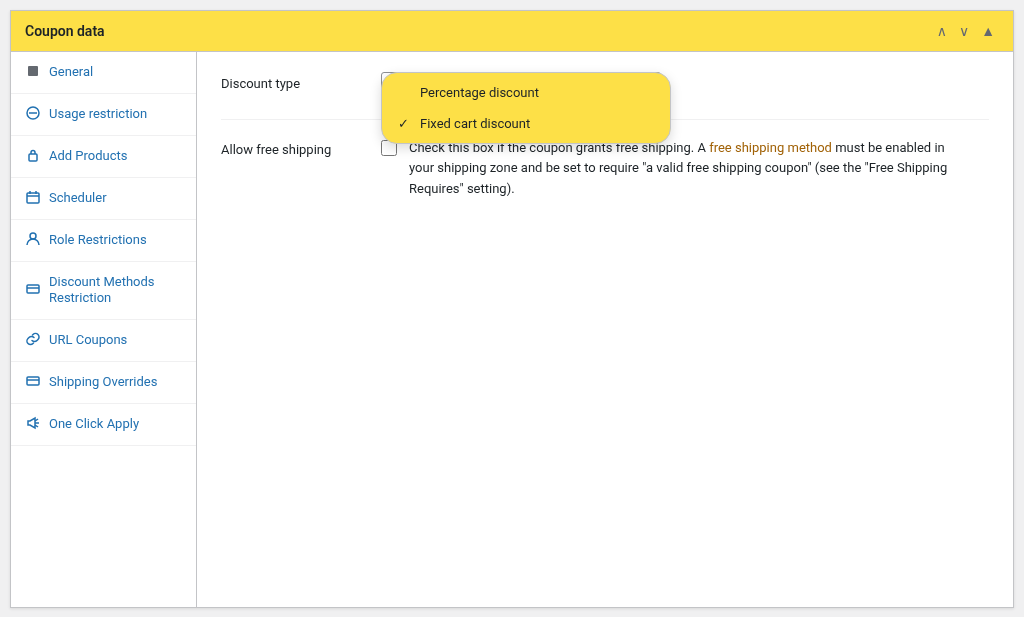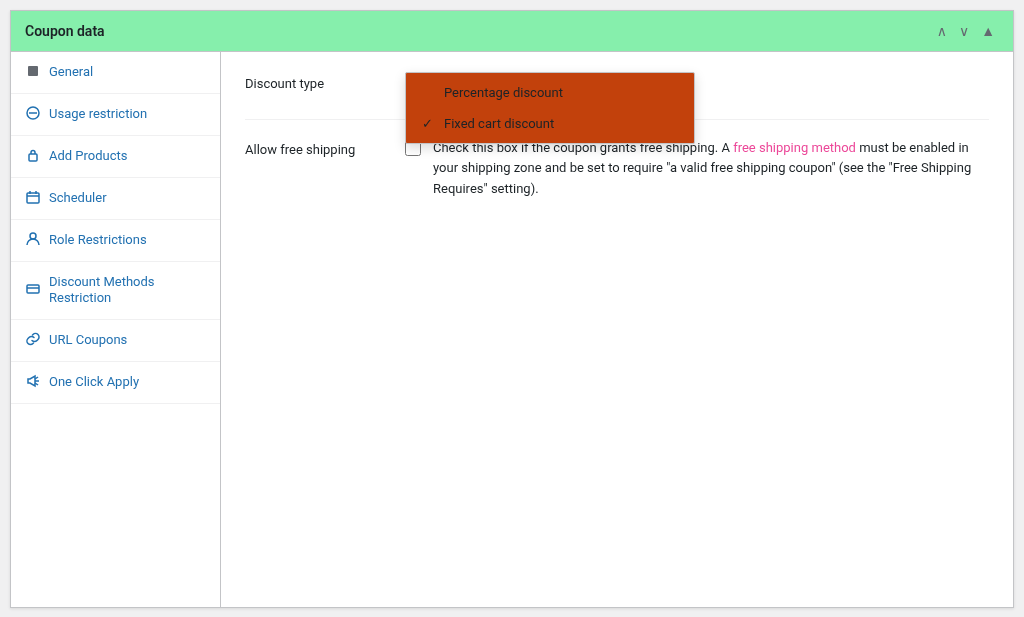--- a/index.html
+++ b/index.html
@@ -17,21 +17,21 @@
       background: #fff;
       border: 1px solid #c3c4c7;
       box-shadow: 0 1px 3px rgba(0,0,0,0.1);
     }
     .panel-header {
       display: flex;
       align-items: center;
       justify-content: space-between;
       padding: 10px 14px;
       border-bottom: 1px solid #c3c4c7;
-      background: #86efac;
+      background: #fde047;
     }
     .panel-title {
       font-size: 14px;
       font-weight: 600;
       color: #1d2327;
     }
     .panel-header-controls {
       display: flex;
       gap: 4px;
     }
@@ -41,21 +41,21 @@
       cursor: pointer;
       color: #646970;
       font-size: 14px;
       padding: 2px 4px;
     }
     .panel-body {
       display: flex;
       min-height: 555px;
     }
     .sidebar {
-      width: 210px;
+      width: 186px;
       border-right: 1px solid #c3c4c7;
       background: #fff;
       flex-shrink: 0;
     }
     .sidebar-item {
       display: flex;
       align-items: center;
       gap: 8px;
       padding: 12px 14px;
       border-bottom: 1px solid #f0f0f1;
@@ -118,23 +118,23 @@
       top: 50%;
       transform: translateY(-50%);
       pointer-events: none;
       color: #646970;
       font-size: 10px;
     }
     .dropdown-menu {
       position: absolute;
       top: 0;
       left: 0;
-      background: #c2410c;
+      background: #fde047;
       border: 1px solid #c3c4c7;
-      border-radius: 2px;
+      border-radius: 16px;
       box-shadow: 0 4px 12px rgba(0,0,0,0.15);
       z-index: 100;
       width: 290px;
       padding: 4px 0;
     }
     .dropdown-item {
       padding: 8px 16px;
       cursor: pointer;
       font-size: 13px;
       color: #1d2327;
@@ -186,21 +186,21 @@
       margin-top: 2px;
       flex-shrink: 0;
     }
     .shipping-text {
       font-size: 13px;
       color: #1d2327;
       line-height: 1.6;
       max-width: 560px;
     }
     .shipping-link {
-      color: #ec4899;
+      color: #a16207;
       text-decoration: none;
     }
     
     .discount-type-wrapper {
       position: relative;
     }
   </style>
 </head>
 <body>
 
@@ -284,20 +284,29 @@
       <div class="sidebar-item">
         <span class="sidebar-icon">
           <svg width="14" height="14" viewBox="0 0 14 14" fill="none">
             <path d="M6 8.5a3.5 3.5 0 0 0 5 0l1-1a3.5 3.5 0 0 0-5-5l-.5.5" stroke="#2271b1" stroke-width="1.5" fill="none" stroke-linecap="round"></path>
             <path d="M8 5.5a3.5 3.5 0 0 0-5 0l-1 1a3.5 3.5 0 0 0 5 5l.5-.5" stroke="#2271b1" stroke-width="1.5" fill="none" stroke-linecap="round"></path>
           </svg>
         </span>
         <span class="sidebar-label">URL Coupons</span>
       </div>
 
+      <div class="sidebar-item">
+        <span class="sidebar-icon">
+          <svg width="14" height="14" viewBox="0 0 14 14" fill="none">
+            <rect x="1" y="3" width="12" height="8" rx="1" stroke="#2271b1" stroke-width="1.5"></rect>
+            <line x1="1" y1="6" x2="13" y2="6" stroke="#2271b1" stroke-width="1.5"></line>
+          </svg>
+        </span>
+        <span class="sidebar-label">Shipping Overrides</span>
+      </div>
 
       <div class="sidebar-item">
         <span class="sidebar-icon">
           <svg width="14" height="14" viewBox="0 0 14 14" fill="none">
             <path d="M2 5h2l5-3v10l-5-3H2V5z" stroke="#2271b1" stroke-width="1.5" fill="none"></path>
             <line x1="9" y1="5" x2="12" y2="3" stroke="#2271b1" stroke-width="1.5"></line>
             <line x1="9" y1="7" x2="13" y2="7" stroke="#2271b1" stroke-width="1.5"></line>
             <line x1="9" y1="9" x2="12" y2="11" stroke="#2271b1" stroke-width="1.5"></line>
           </svg>
         </span>

